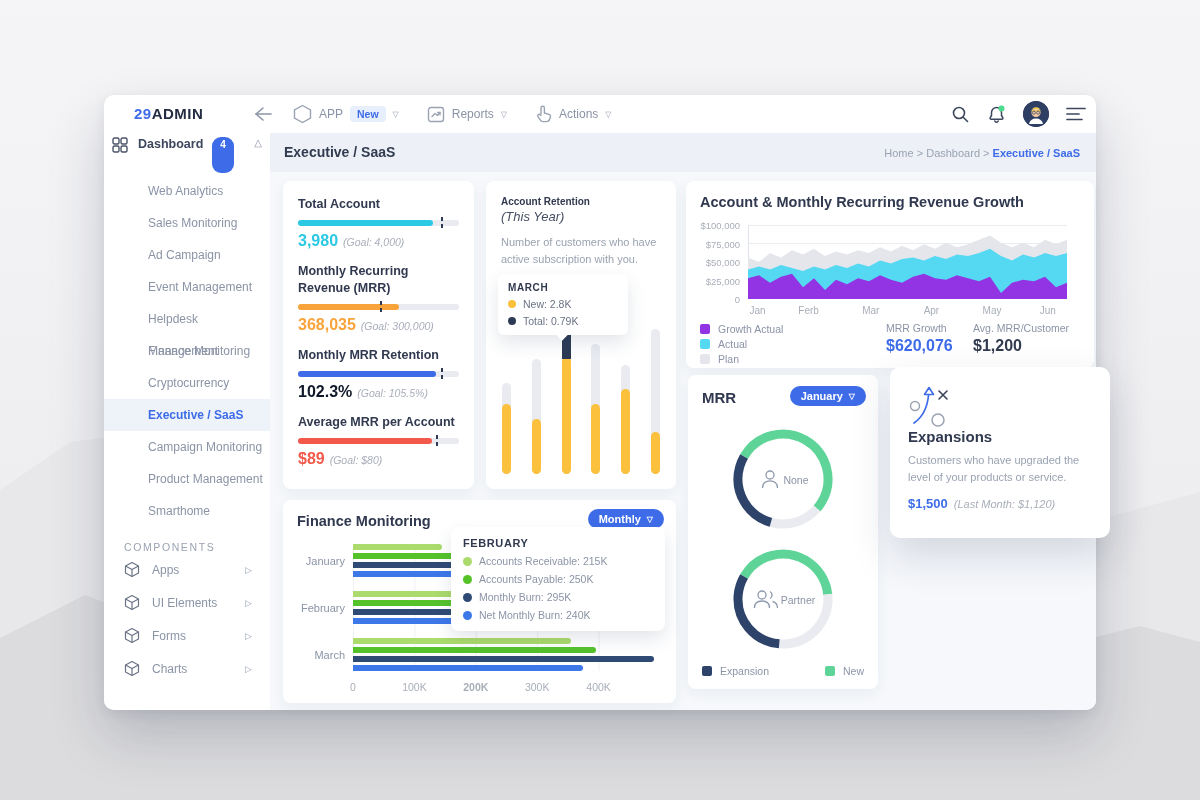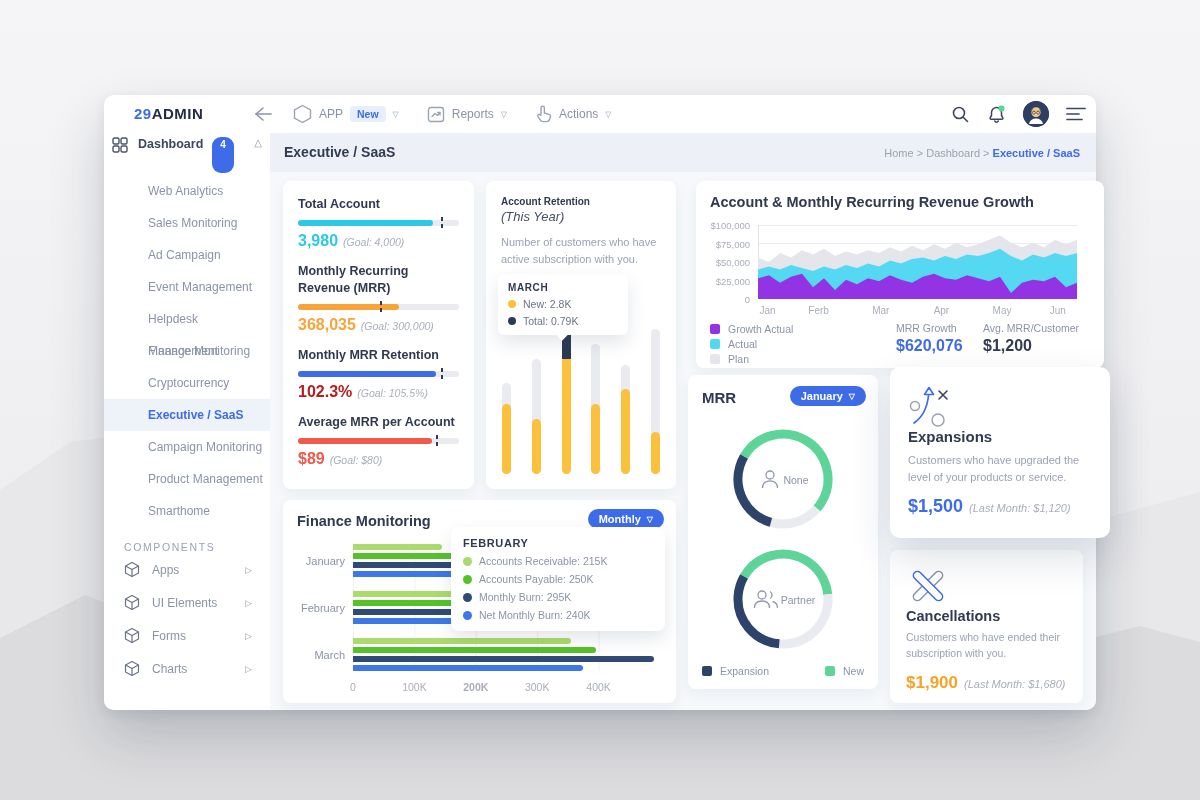--- a/index.html
+++ b/index.html
@@ -78,21 +78,21 @@
   .r-track { background:#e9ebf1; }
   .r-top { border-radius:5px 5px 0 0; }
   .tip { position:absolute; background:#fff; border-radius:6px; box-shadow:0 8px 18px rgba(40,60,90,.13); padding:8px 10px; z-index:4; }
   .tip-title { font-size:10px; font-weight:800; letter-spacing:.6px; color:#30394f; }
   .tip-row { display:flex; align-items:center; margin-top:5px; font-size:10.5px; color:#6b7485; white-space:nowrap; }
   .tip-dot { width:8px; height:8px; border-radius:50%; margin-right:7px; flex:0 0 8px; }
   #ret-tip { left:12px; top:93px; width:130px; }
   #ret-tip:after { content:""; position:absolute; left:60px; bottom:-4px; width:8px; height:8px; background:#fff; transform:rotate(45deg); }
 
   
-  #card-growth { left:426px; top:9px; width:408px; height:187px; }
+  #card-growth { left:416px; top:9px; width:408px; height:187px; }
   #card-growth .card-title { position:absolute; left:14px; top:13px; font-size:14.5px; }
   .g-chart { position:absolute; left:14px; top:40px; width:367px; height:96px; }
   .g-ylabel { position:absolute; left:0; width:40px; text-align:right; font-size:9.5px; color:#a9aeb9; }
   .g-plot { position:absolute; left:48px; top:4px; width:319px; height:74px; }
   .g-xlabels { position:absolute; left:48px; top:84px; width:319px; height:12px; }
   .g-xlabels span { position:absolute; transform:translateX(-50%); font-size:10px; color:#a9aeb9; }
   .g-legend { position:absolute; left:14px; top:140px; }
   .leg-row { display:flex; align-items:center; height:15px; }
   .leg-sw { width:10px; height:10px; border-radius:2px; margin-right:8px; }
   .leg-lbl { font-size:10.5px; color:#8b94a6; }
@@ -129,21 +129,21 @@
   #fin-tip .tip-row { font-size:10.5px; color:#8b94a6; margin-top:6px; }
   #fin-tip .tip-dot { width:9px; height:9px; flex-basis:9px; }
 
   
   #card-expansions { left:620px; top:195px; width:220px; height:171px; padding:17px 18px; border-radius:10px;
     box-shadow:0 18px 40px rgba(30,45,80,.16); z-index:6; }
   #card-cancel { left:620px; top:378px; width:193px; height:153px; padding:14px 16px; }
   .big-card-title { font-size:15px; font-weight:800; color:#30394f; }
   .big-desc { margin-top:7px; font-size:11px; line-height:1.5; color:#9aa3b2; }
   .big-val { display:flex; align-items:baseline; margin-top:11px; }
-  .big-val b { font-size:18px; font-weight:800; }
+  .big-val b { font-size:13px; font-weight:800; }
   .note { font-size:11px; font-style:italic; color:#a9aeb9; margin-left:6px; }
   #card-cancel .big-card-title { font-size:14.5px; }
   #card-cancel .big-desc { font-size:10.5px; margin-top:6px; }
   #card-cancel .big-val b { font-size:17px; }
 </style>
 </head>
 <body>
 
 <svg class="bg-mountains" viewBox="0 0 1200 420" preserveAspectRatio="none">
   <polygon fill="#e8e8ea" points="0,110 70,62 185,48 265,98 340,72 430,112 530,82 640,122 755,92 885,132 1005,102 1105,138 1200,112 1200,420 0,420"></polygon>
@@ -317,21 +317,21 @@
               <span class="goal">(Goal: 300,000)</span>
             </div>
           </div>
           <div class="metric">
             <div class="m-title">Monthly MRR Retention</div>
             <div class="m-track">
               <div class="m-fill" style="width: 86%; background: rgb(62, 108, 232);"></div>
               <div class="m-marker" style="left: 89%;"></div>
             </div>
             <div class="m-val">
-              <b style="color: #b91c1c;">102.3%</b>
+              <b style="color: #0f172a;">102.3%</b>
               <span class="goal">(Goal: 105.5%)</span>
             </div>
           </div>
           <div class="metric">
             <div class="m-title">Average MRR per Account</div>
             <div class="m-track">
               <div class="m-fill" style="width: 83%; background: rgb(242, 89, 75);"></div>
               <div class="m-marker" style="left: 86%;"></div>
             </div>
             <div class="m-val">
@@ -560,31 +560,15 @@
         <path d="M16.5 10.5 L21 3.5 L25.5 10.5 Z" stroke="#3e6ce8" stroke-width="1.6" fill="#ffffff" stroke-linejoin="round"></path>
       </svg>
       <div class="big-card-title">Expansions</div>
       <div class="big-desc">Customers who have upgraded the level of your products or service.</div>
       <div class="big-val">
         <b style="color:#3e6ce8">$1,500</b>
         <span class="note">(Last Month: $1,120)</span>
       </div>
     </div>
 
-    <div class="card" id="card-cancel">
-      <svg width="44" height="44" viewBox="0 0 44 44" fill="none">
-        <g transform="rotate(45 22 22)">
-            <rect x="18" y="3" width="8" height="38" rx="4" stroke="#8b94a6" stroke-width="1.5"></rect>
-          </g>
-        <g transform="rotate(-45 22 22)">
-            <rect x="18" y="3" width="8" height="38" rx="4" stroke="#3e6ce8" stroke-width="1.5" fill="#ffffff"></rect>
-          </g>
-      </svg>
-      <div class="big-card-title">Cancellations</div>
-      <div class="big-desc">Customers who have ended their subscription with you.</div>
-      <div class="big-val">
-        <b style="color:#f9a325">$1,900</b>
-        <span class="note">(Last Month: $1,680)</span>
-      </div>
-    </div>
 
   </div>
 </div>
 
 </body></html>

